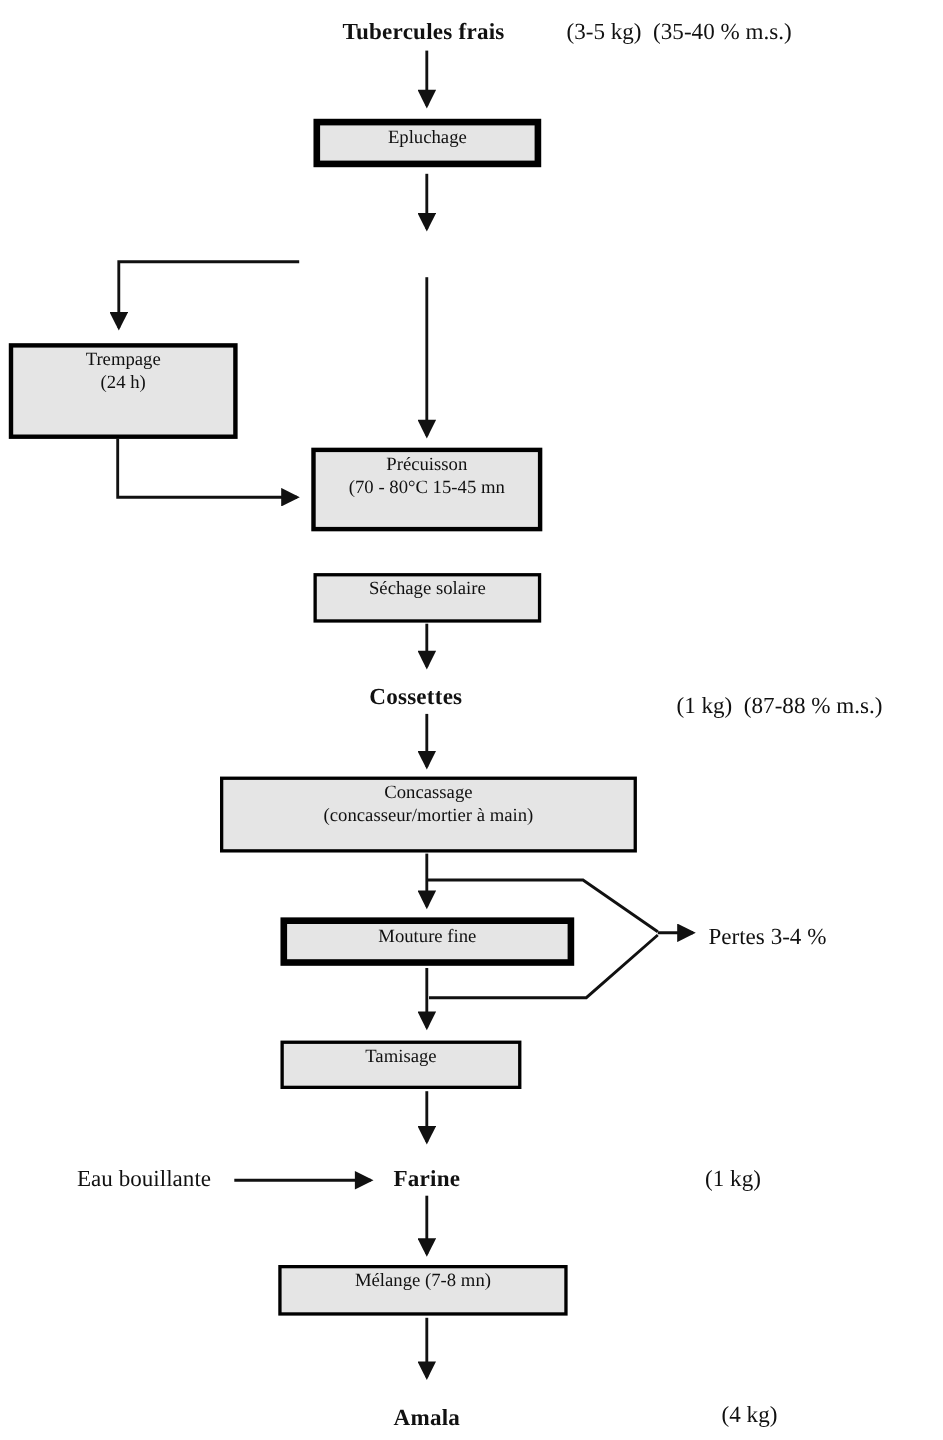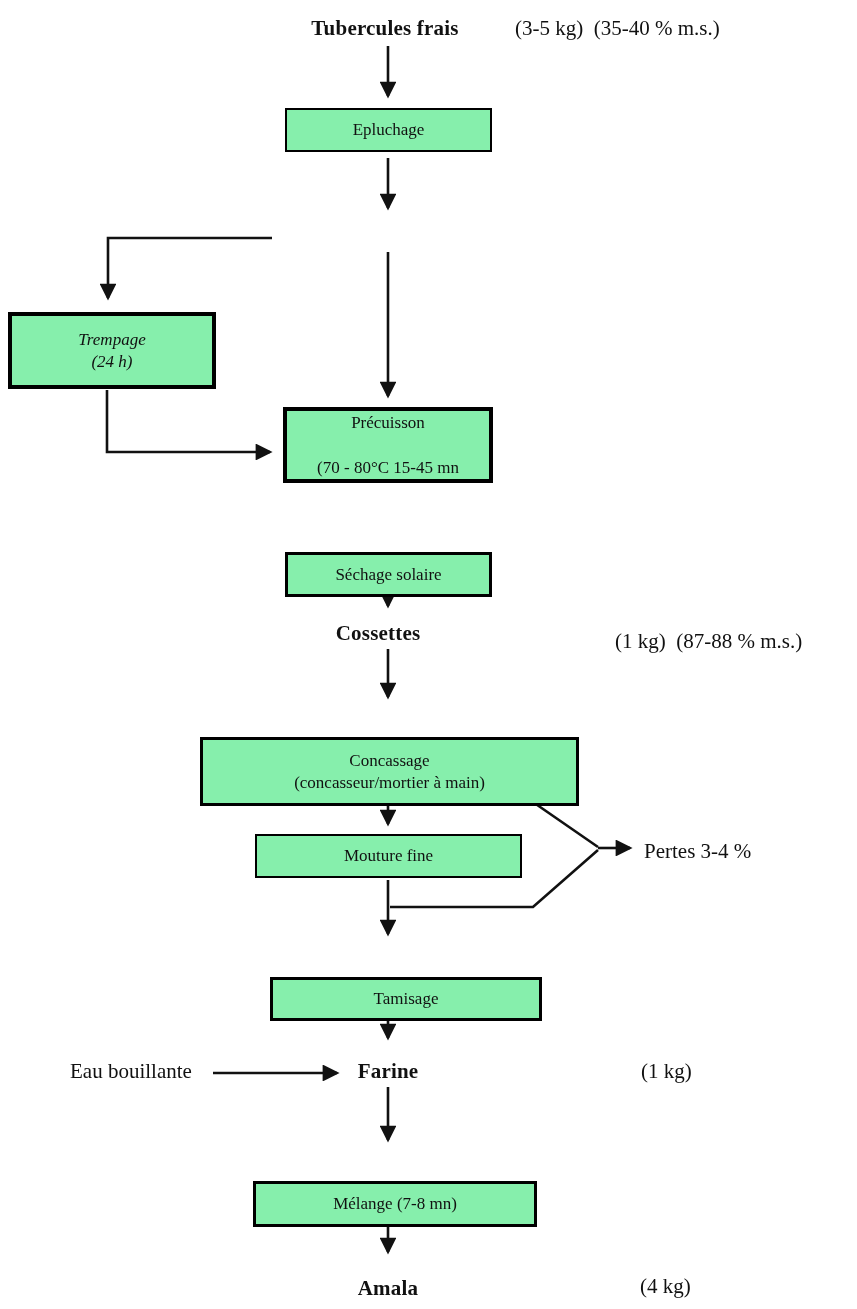--- a/index.html
+++ b/index.html
@@ -16,33 +16,32 @@
     color: #111111;
     overflow: hidden;
   }
   #wires {
     position: absolute;
     left: 0; top: 0;
     width: 857px; height: 1309px;
   }
   .box {
     position: absolute;
-    background: #86efac;
-    border: 2px solid #000000;
+    background: #e5e5e5;
+    border: 6px solid #000000;
     display: flex;
     flex-direction: column;
     align-items: center;
-    justify-content: center;
     text-align: center;
     font-size: 17px;
     line-height: 1.25;
     box-sizing: border-box;
   }
   .b-thick  { border-width: 4px; }
-  .b-medium { border-width: 3px; margin-top: 31px; }
+  .b-medium { border-width: 3px; }
   .lbl {
     position: absolute;
     font-size: 21px;
     line-height: 1.2;
     white-space: pre;
   }
   .bold {
     font-weight: 700;
     letter-spacing: 0.2px;
   }
@@ -96,26 +95,26 @@
   </svg>
 
   <div class="lbl bold center" style="left:285px; top:16px; width:200px;">Tubercules frais</div>
   <div class="lbl" style="left:515px; top:16px;">(3-5 kg)  (35-40 % m.s.)</div>
 
   <div class="box" style="left:285px; top:108px; width:207px; height:44px;">
     <span>Epluchage</span>
   </div>
 
 
-  <div class="box b-thick" style="left:8px; top:312px; width:208px; height:77px;font-style:italic;">
+  <div class="box b-thick" style="left:8px; top:312px; width:208px; height:87px;">
     <span>Trempage</span>
     <span>(24 h)</span>
   </div>
 
-  <div class="box b-thick" style="left:283px; top:407px; width:210px; height:76px;gap:23px;">
+  <div class="box b-thick" style="left:283px; top:407px; width:210px; height:76px;">
     <span>Précuisson</span>
     <span>(70 - 80°C 15-45 mn</span>
   </div>
 
   <div class="box b-medium" style="left:285px; top:521px; width:207px; height:45px;">
     <span>Séchage solaire</span>
   </div>
 
   <div class="lbl bold center" style="left:288px; top:621px; width:180px;">Cossettes</div>
   <div class="lbl" style="left:615px; top:629px;">(1 kg)  (87-88 % m.s.)</div>
@@ -124,28 +123,28 @@
     <span>Concassage</span>
     <span>(concasseur/mortier à main)</span>
   </div>
 
   <div class="box" style="left:255px; top:834px; width:267px; height:44px;">
     <span>Mouture fine</span>
   </div>
 
   <div class="lbl" style="left:644px; top:839px;">Pertes 3-4 %</div>
 
-  <div class="box b-medium" style="left:270px; top:946px; width:272px; height:44px;">
+  <div class="box b-medium" style="left:255px; top:946px; width:219px; height:44px;">
     <span>Tamisage</span>
   </div>
 
   <div class="lbl" style="left:70px; top:1059px;">Eau bouillante</div>
   <div class="lbl bold center" style="left:346px; top:1059px; width:84px;text-align:center;">Farine</div>
   <div class="lbl" style="left:641px; top:1059px;">(1 kg)</div>
 
-  <div class="box b-medium" style="left:253px; top:1150px; width:284px; height:46px;">
+  <div class="box b-medium" style="left:253px; top:1150px; width:263px; height:46px;">
     <span>Mélange (7-8 mn)</span>
   </div>
 
   <div class="lbl bold center" style="left:346px; top:1276px; width:84px;">Amala</div>
-  <div class="lbl" style="left:640px; top:1274px;">(4 kg)</div>
+  <div class="lbl" style="left:656px; top:1274px;">(4 kg)</div>
 
 </div>
 
 </body></html>

